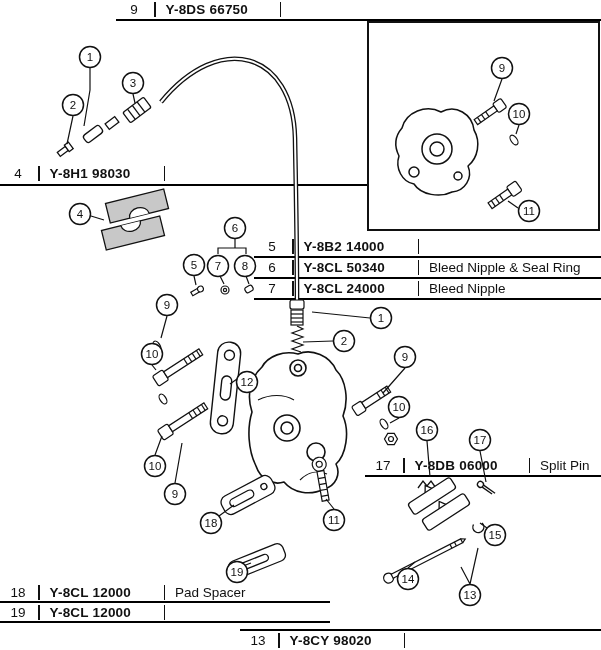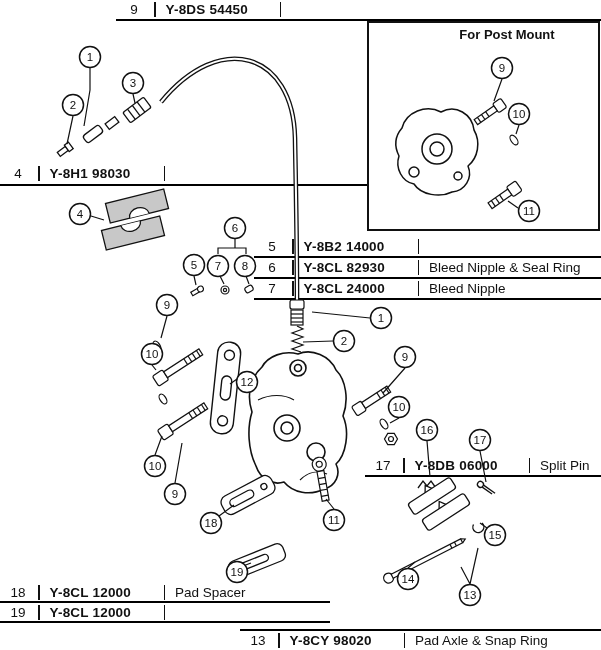--- a/index.html
+++ b/index.html
@@ -24,42 +24,42 @@
                       font-size:11.5px;text-anchor:middle}
 </style>
 </head>
 <body>
 
 <div class="page">
 
   <div class="row bb" style="left:116px;top:0;width:485px;height:21px">
     <span class="num">9</span>
     <span class="bar"></span>
-    <span class="code">Y-8DS 54450</span>
+    <span class="code">Y-8DS 66750</span>
     <span class="bar"></span>
   </div>
 
   <div class="row bb" style="left:0;top:163px;width:369px;height:23px">
     <span class="num">4</span>
     <span class="bar"></span>
     <span class="code">Y-8H1 98030</span>
     <span class="bar"></span>
   </div>
 
   <div class="row bb" style="left:254px;top:237px;width:347px;height:21px">
     <span class="num">5</span>
     <span class="bar"></span>
     <span class="code">Y-8B2 14000</span>
     <span class="bar"></span>
   </div>
 
   <div class="row bb" style="left:254px;top:258px;width:347px;height:21px">
     <span class="num">6</span>
     <span class="bar"></span>
-    <span class="code">Y-8CL 82930</span>
+    <span class="code">Y-8CL 50340</span>
     <span class="bar"></span>
     <span class="desc">Bleed Nipple &amp; Seal Ring</span>
   </div>
 
   <div class="row bb" style="left:254px;top:279px;width:347px;height:21px">
     <span class="num">7</span>
     <span class="bar"></span>
     <span class="code">Y-8CL 24000</span>
     <span class="bar"></span>
     <span class="desc">Bleed Nipple</span>
@@ -86,24 +86,22 @@
     <span class="bar"></span>
     <span class="code">Y-8CL 12000</span>
     <span class="bar"></span>
   </div>
 
   <div class="row bt" style="left:240px;top:629px;width:361px;height:21px">
     <span class="num">13</span>
     <span class="bar"></span>
     <span class="code">Y-8CY 98020</span>
     <span class="bar"></span>
-    <span class="desc">Pad Axle &amp; Snap Ring</span>
-  </div>
-
-  <div class="pm-label">For Post Mount</div>
+  </div>
+
 
   <svg class="art" width="601" height="650" viewBox="0 0 601 650">
 
     <rect x="368" y="22" width="231" height="208" fill="none" stroke="#111" stroke-width="2"></rect>
 
     <g fill="none">
       <path d="M161 102 C 220 30, 293 52, 295 138 C 296 196, 297 236, 297 300" stroke="#111" stroke-width="4.6"></path>
       <path d="M161 102 C 220 30, 293 52, 295 138 C 296 196, 297 236, 297 300" stroke="#fff" stroke-width="2"></path>
     </g>
 

